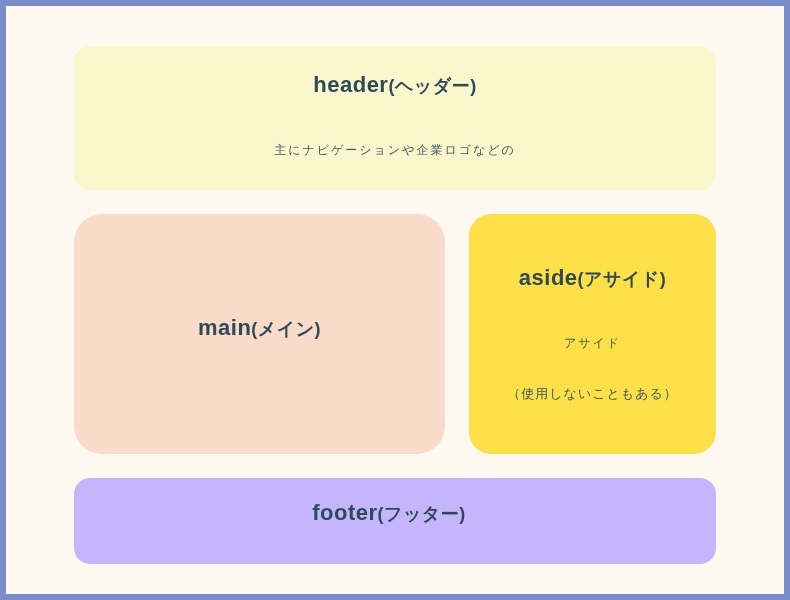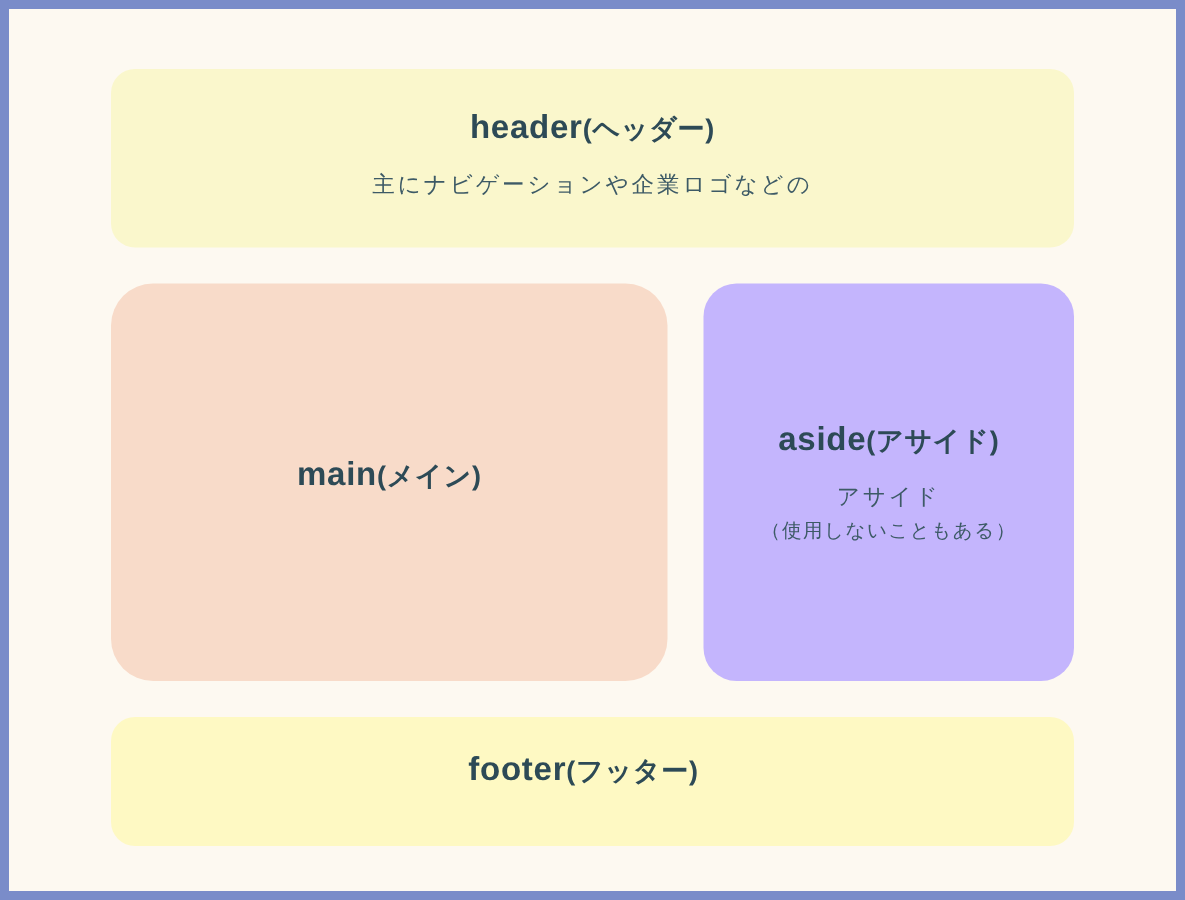--- a/index.html
+++ b/index.html
@@ -24,59 +24,60 @@
       gap: 24px;
     }
     .box {
       border-radius: 16px;
       display: flex;
       flex-direction: column;
       align-items: center;
       justify-content: center;
       text-align: center;
       color: #2d4a56;
+      gap: 30px;
     }
     .header-box {
       background: #faf7cc;
       padding: 26px 20px 28px 20px;
     }
     .middle-row {
       display: flex;
       gap: 24px;
       flex: 1;
     }
     .main-box {
       background: #f8dbc9;
       flex: 1.6;
       padding: 20px;
       border-radius: 28px;
     }
     .aside-box {
-      background: #c4b5fd;
+      background: #fde047;
       flex: 1;
       padding: 20px;
       border-radius: 22px;
     }
     .footer-box {
-      background: #fef9c3;
+      background: #c4b5fd;
       padding: 22px 20px 26px 8px;
     }
     .title {
       font-size: 22px;
       font-weight: 700;
       letter-spacing: 0.5px;
       margin-bottom: 12px;
       color: #2d4a56;
     }
     .title-sub {
       font-size: 18px;
       font-weight: 700;
     }
     .desc {
-      font-size: 15px;
+      font-size: 12px;
       line-height: 1.8;
       letter-spacing: 2px;
       color: #3d5a66;
     }
     .desc-small {
       font-size: 13px;
       letter-spacing: 1px;
       margin-top: 0;
       color: #3d5a66;
     }

